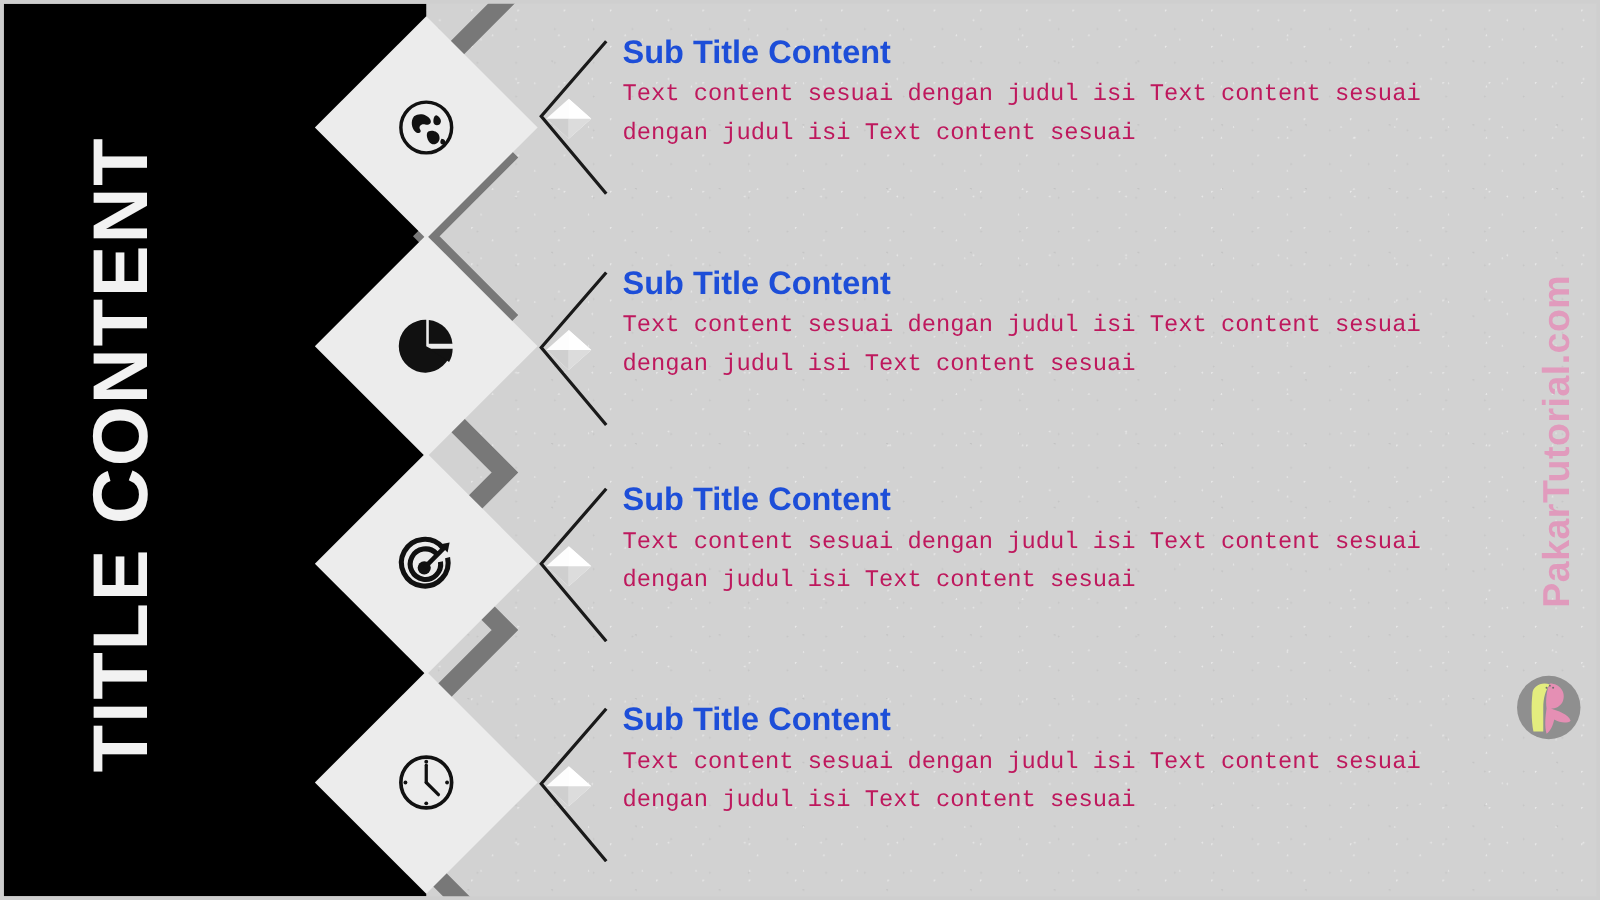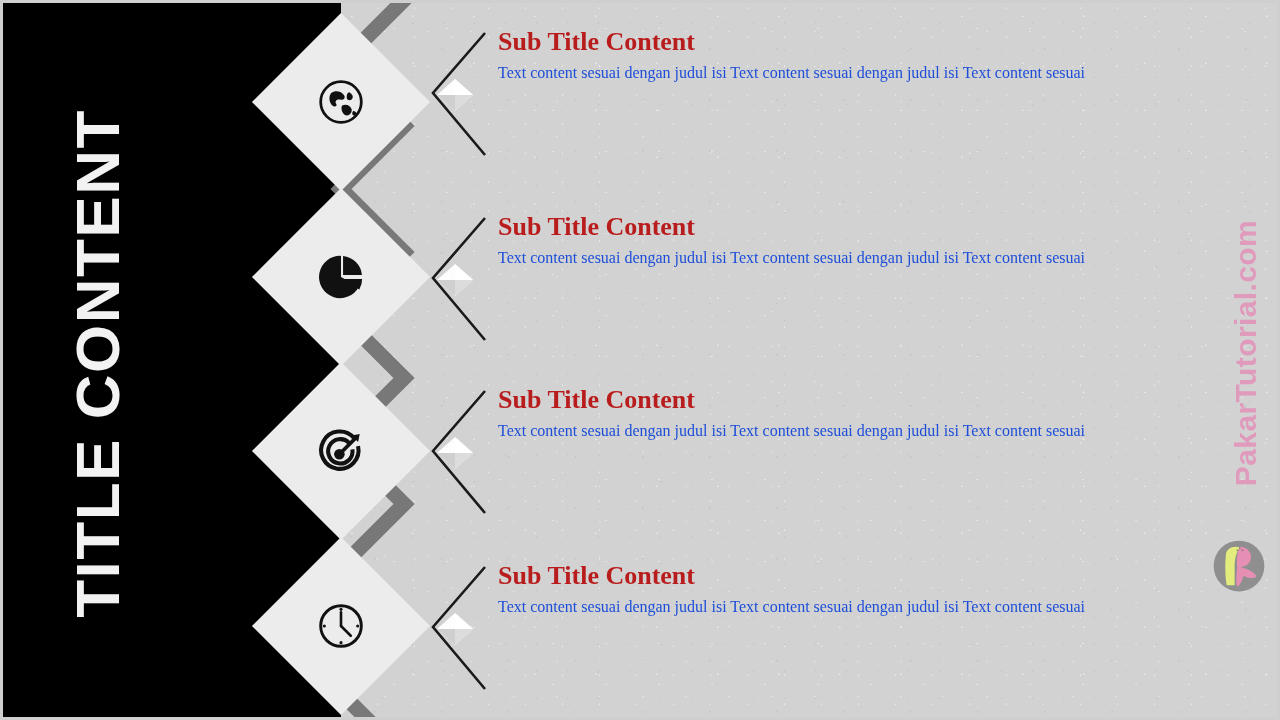--- a/index.html
+++ b/index.html
@@ -112,32 +112,32 @@
     top: 0;
     width: 70px;
     height: 135px;
   }
   .row .texts {
     margin-left: 75px;
   }
   .sub-title {
     font-size: 26px;
     font-weight: bold;
-    color: #b91c1c;
+    color: #1d4ed8;
     margin: 0 0 3px 0;
     line-height: 1.15;
-    font-family: Liberation Serif, serif;
+    font-family: Liberation Sans, sans-serif;
   }
   .body-text {
-    font-size: 16px;
-    color: #1d4ed8;
+    font-size: 19px;
+    color: #be185d;
     line-height: 1.62;
     margin: 0;
     max-width: 645px;
-    font-family: Liberation Serif, serif;
+    font-family: Liberation Mono, monospace;
   }
 
   
   .watermark {
     position: absolute;
     right: 8px;
     top: 170px;
     width: 46px;
     height: 360px;
     display: flex;

